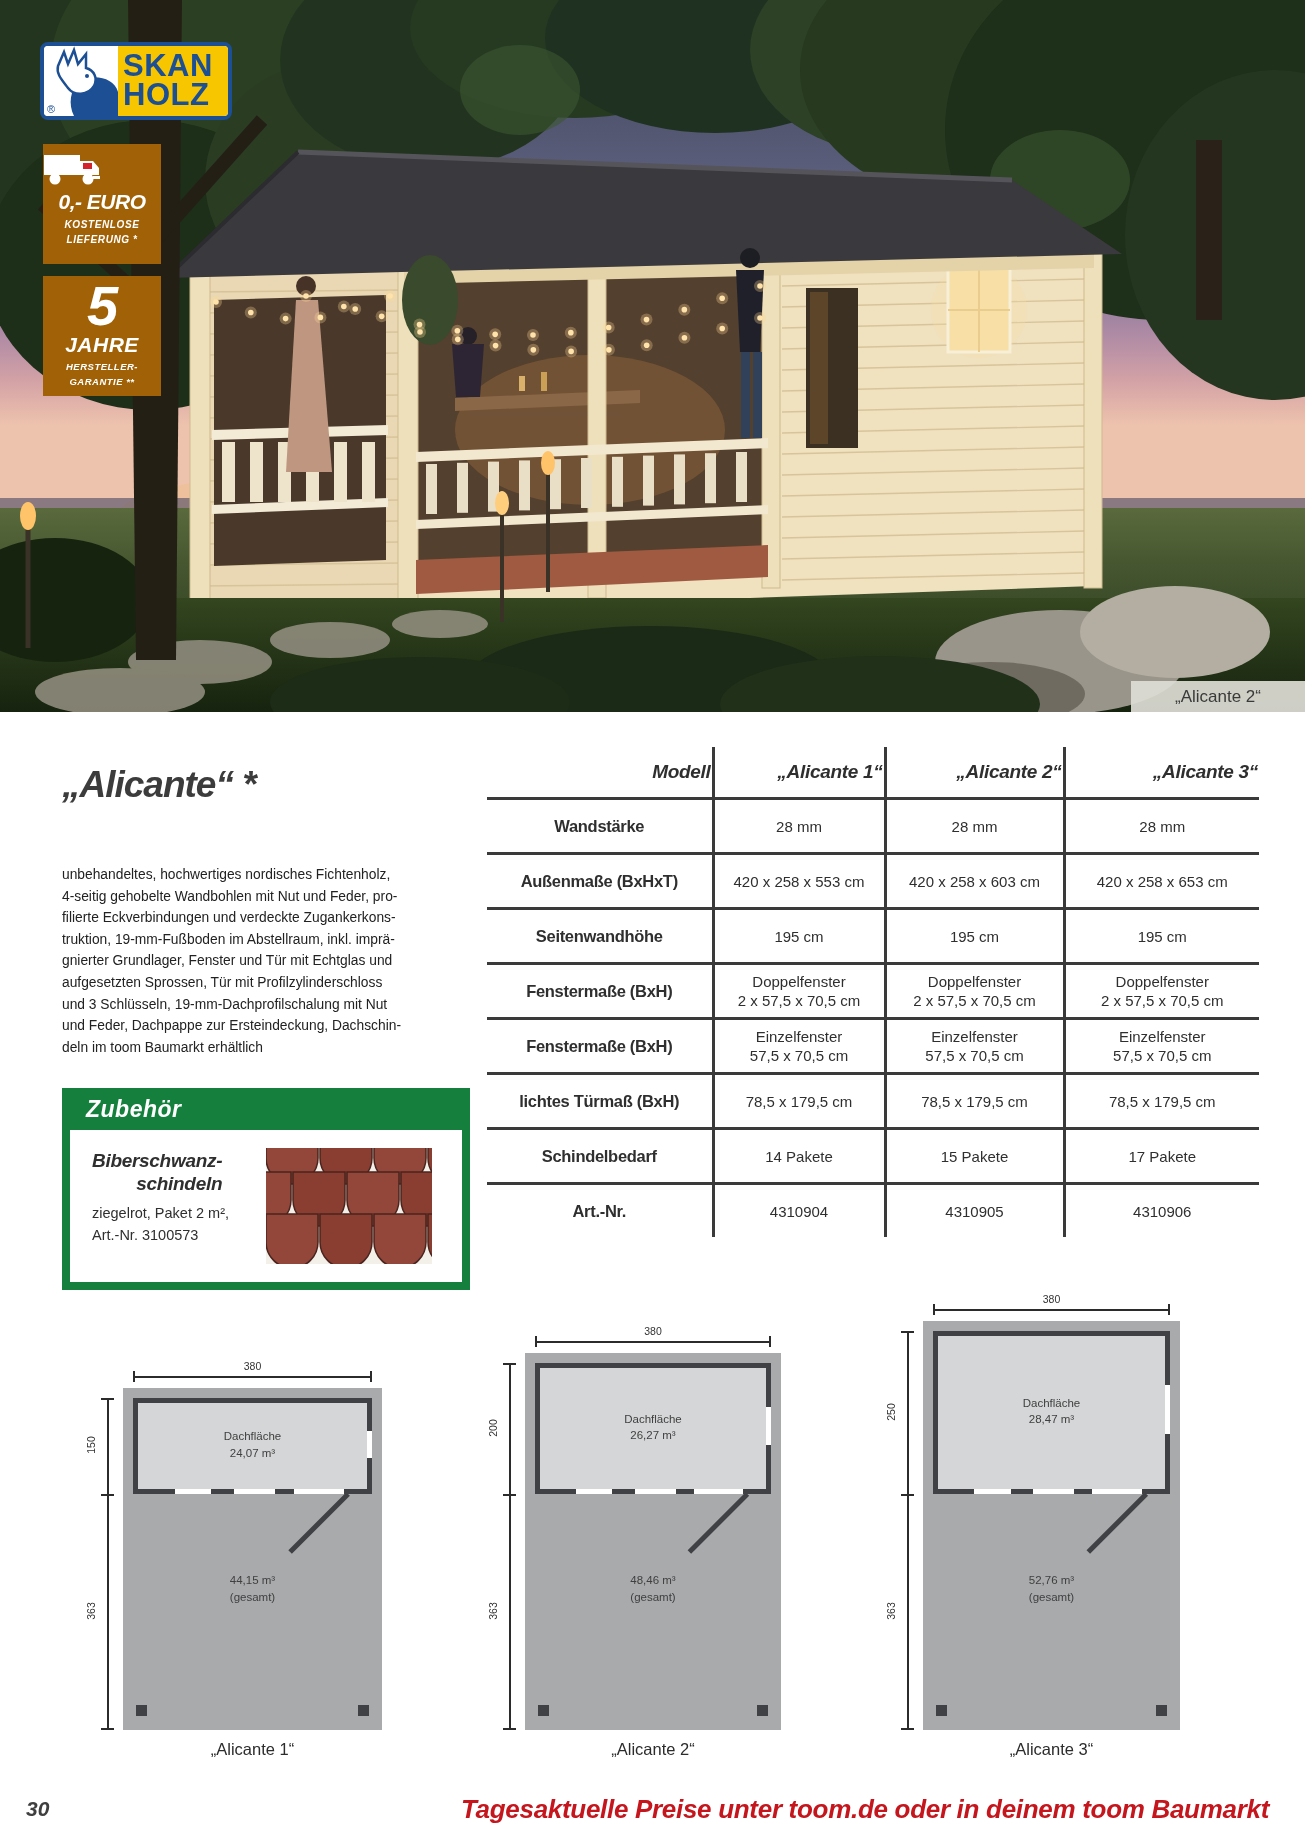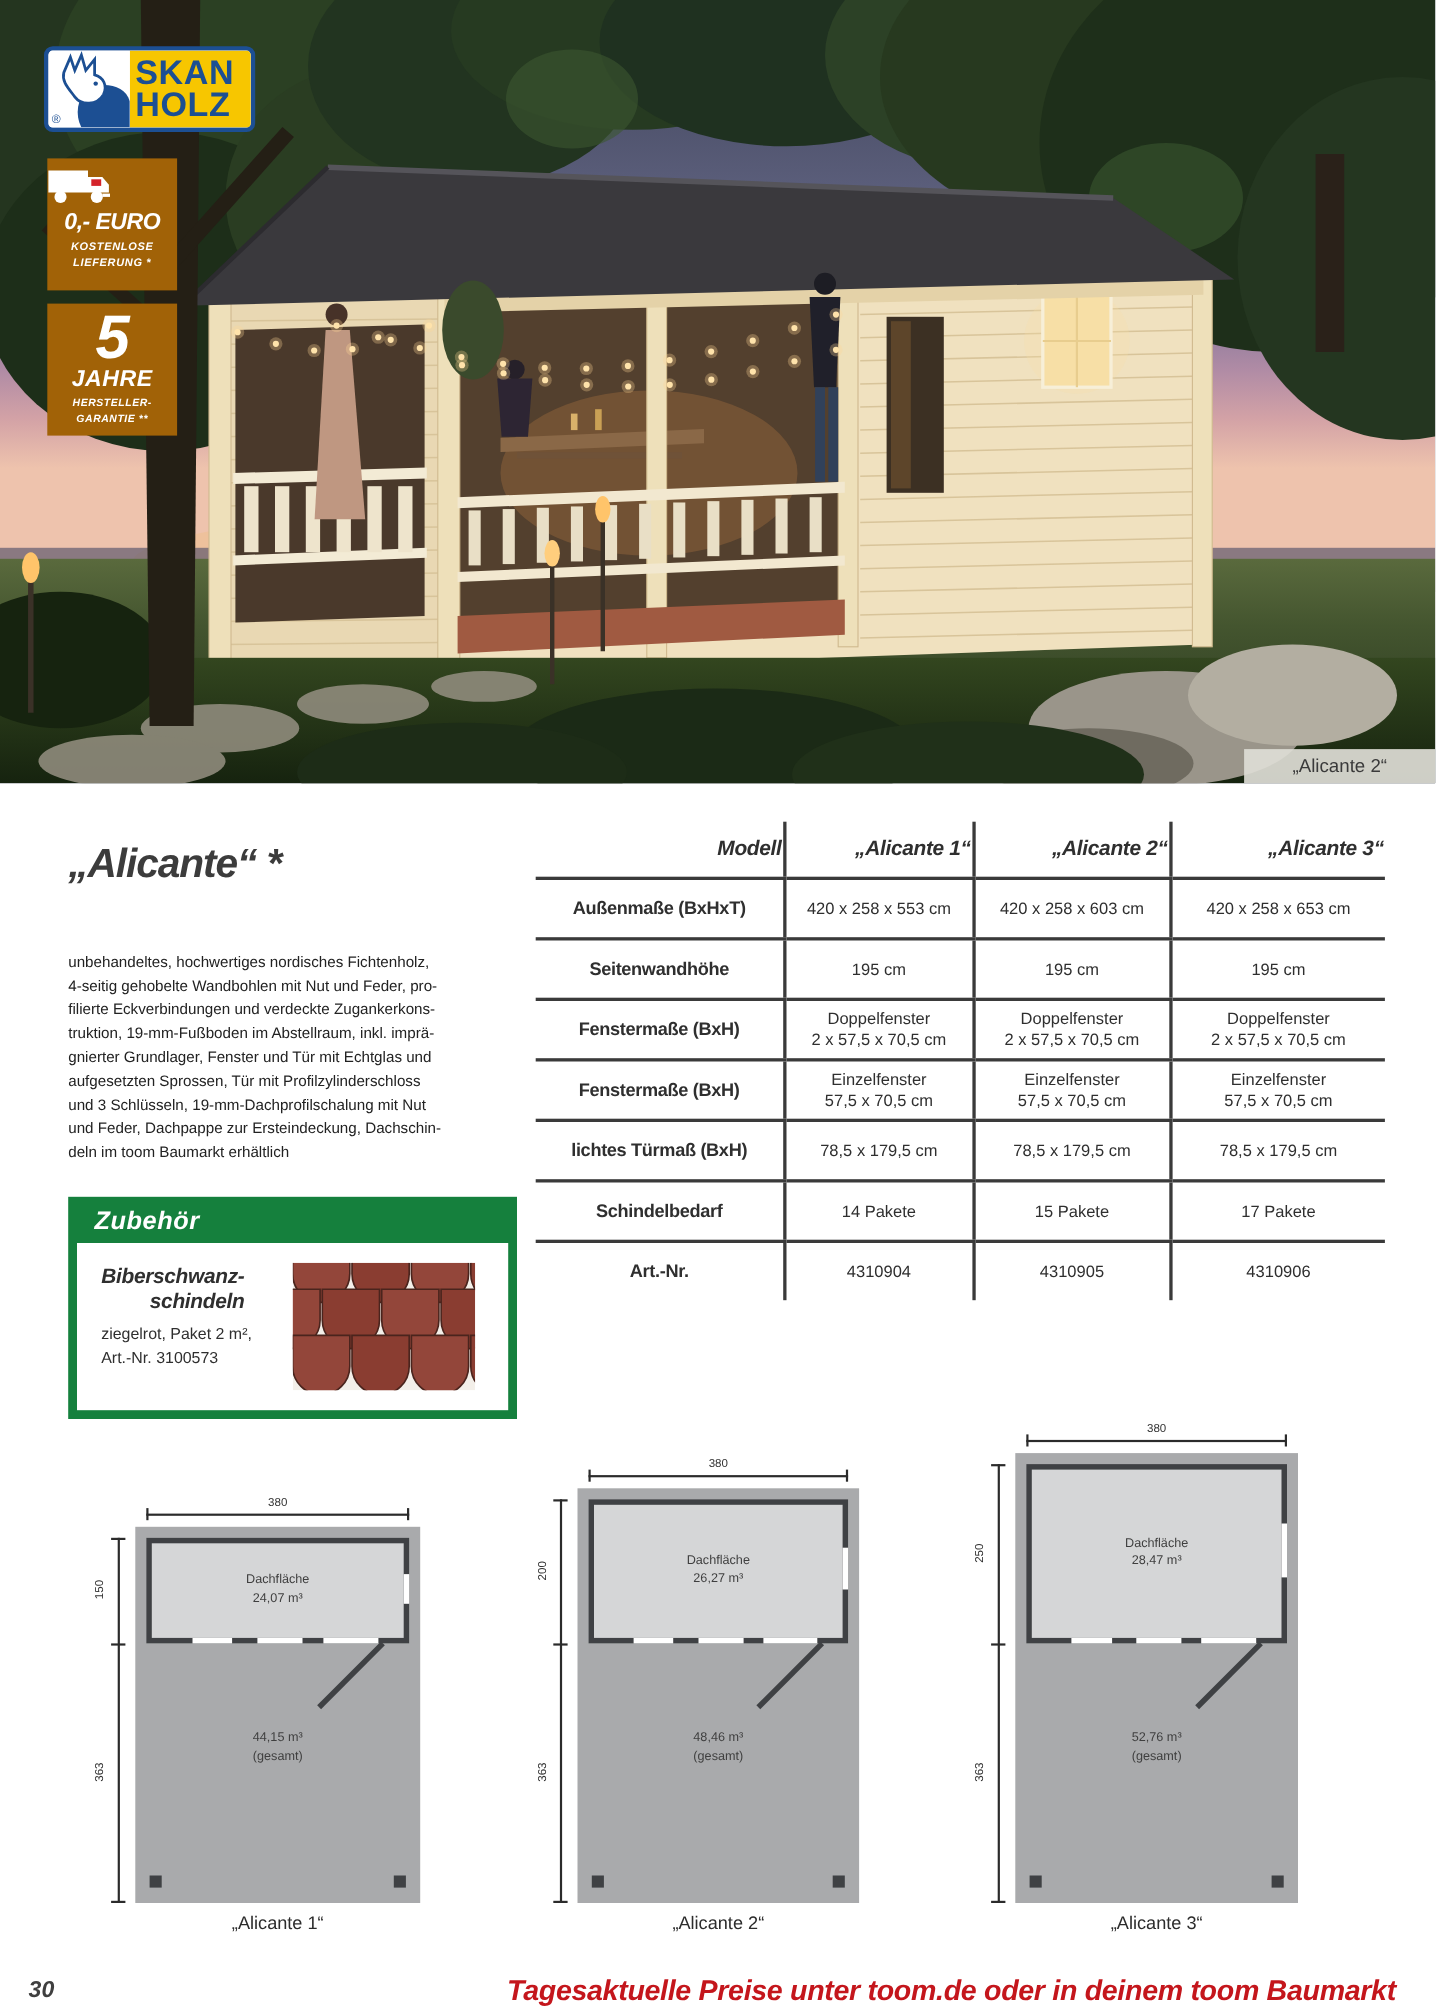--- a/index.html
+++ b/index.html
@@ -431,20 +431,26 @@
     <thead>
         <tr id="spec-head-row">
           <th>Modell</th>
           <th>„Alicante 1“</th>
           <th>„Alicante 2“</th>
           <th>„Alicante 3“</th>
         </tr>
       </thead>
     <tbody id="spec-body">
         <tr>
+          <td class="lbl">Wandstärke</td>
+          <td>28 mm</td>
+          <td>28 mm</td>
+          <td>28 mm</td>
+        </tr>
+        <tr>
           <td class="lbl">Außenmaße (BxHxT)</td>
           <td>420 x 258 x 553 cm</td>
           <td>420 x 258 x 603 cm</td>
           <td>420 x 258 x 653 cm</td>
         </tr>
         <tr>
           <td class="lbl">Seitenwandhöhe</td>
           <td>195 cm</td>
           <td>195 cm</td>
           <td>195 cm</td>

